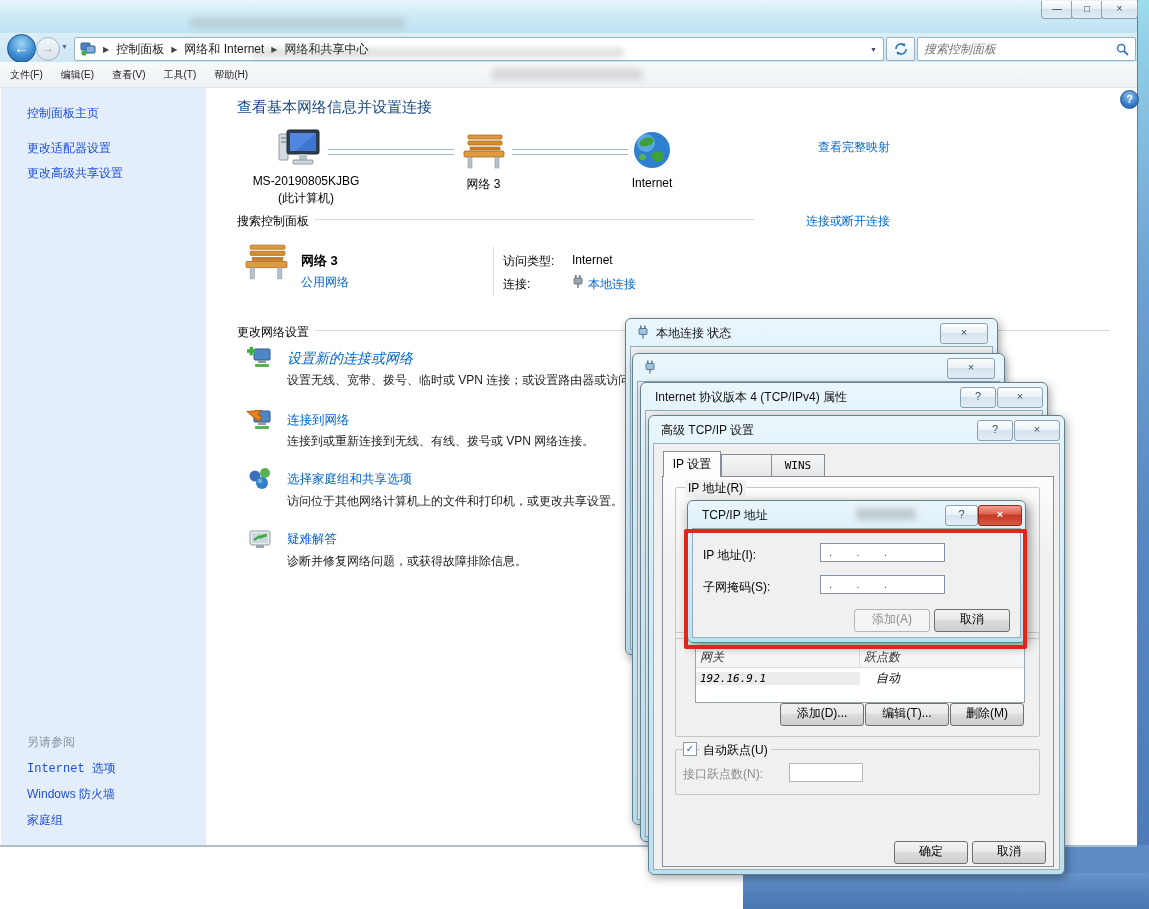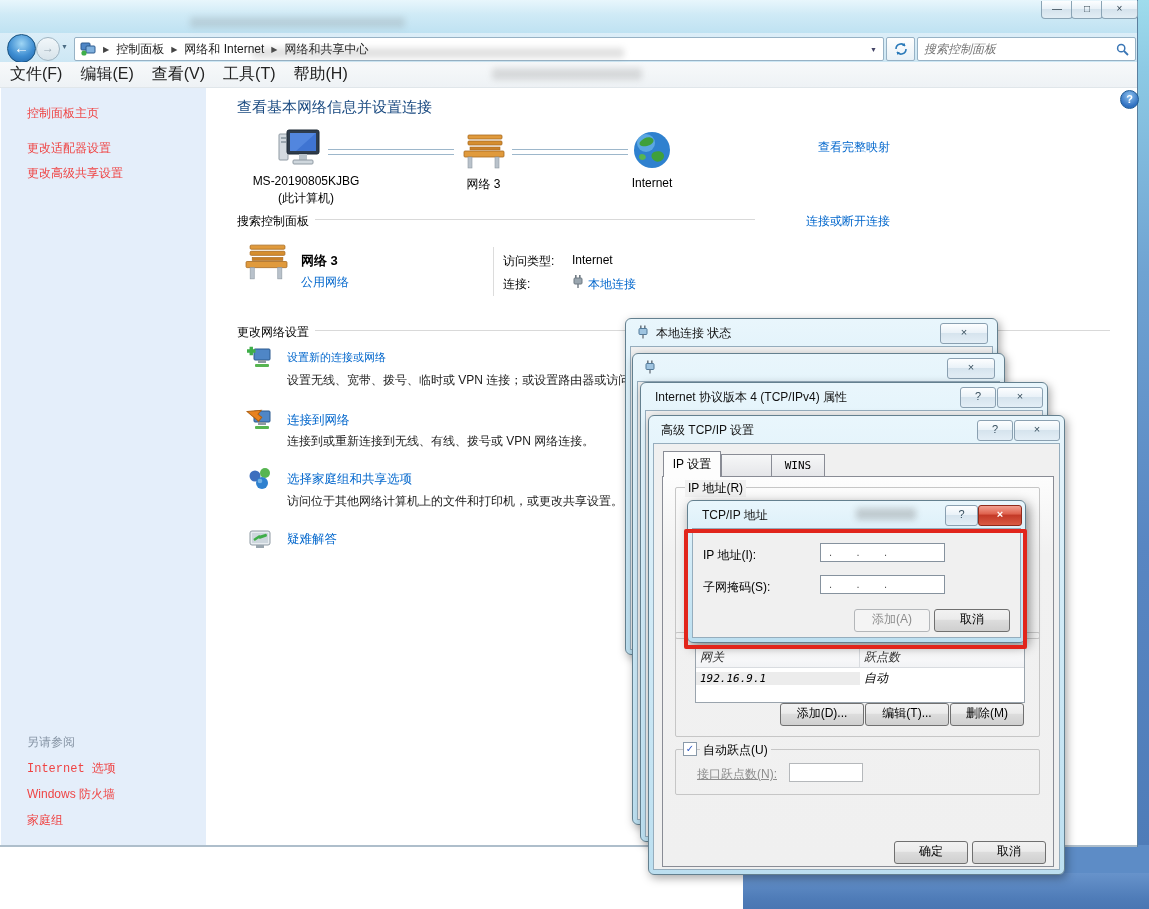--- a/index.html
+++ b/index.html
@@ -38,25 +38,25 @@
   .crumbchev{margin-left:auto;margin-right:6px;font-size:7px;color:#446;}
   .refreshbtn{left:886px;top:37px;width:27px;height:22px;border:1px solid #97b2c5;border-radius:2px;
     background:linear-gradient(#fefefe,#e8f1f7);display:flex;align-items:center;justify-content:center;}
   .searchbox{left:917px;top:37px;width:217px;height:22px;background:#fff;border:1px solid #97b2c5;
     border-radius:2px;display:flex;align-items:center;}
   .searchbox input{flex:1;border:none;outline:none;font-style:italic;color:#777;
     font-size:12px;padding:0 6px;background:transparent;min-width:0;
     font-family:"Liberation Sans","DejaVu Sans",sans-serif;}
   .menubar{left:0;top:62px;width:1137px;height:26px;background:linear-gradient(#f7f9fa,#eef2f5);
     border-bottom:1px solid #e0e6ea;display:flex;align-items:center;gap:18px;padding-left:10px;box-sizing:border-box;}
-  .menuitem{font-size:16px;color:#222;}
+  .menuitem{font-size:10px;color:#222;}
 
   
   .sidebar{left:1px;top:88px;width:205px;height:757px;background:#e4eefa;}
-  .side-item{position:absolute;left:27px;font-size:12px;color:#ef4444;white-space:nowrap;}
+  .side-item{position:absolute;left:27px;font-size:12px;color:#1d4ed8;white-space:nowrap;}
   .side-head{color:#8795a5;}
   .winbottom{left:0;top:845px;width:1137px;height:2px;background:#aebecb;}
   .helpicon{left:1120px;top:90px;width:17px;height:17px;border-radius:50%;
     background:radial-gradient(circle at 50% 30%,#8fc3ef,#2e6fc0 70%);border:1px solid #1d5a94;
     color:#fff;font-size:11px;font-weight:bold;text-align:center;line-height:16px;}
 
   .h1{left:237px;top:98px;font-size:15px;color:#1a4a80;white-space:nowrap;}
   .link{color:#0066cc;text-decoration:none;cursor:pointer;white-space:nowrap;}
   .sect-head{font-size:12px;color:#000;white-space:nowrap;}
   .rule{height:1px;background:#d9d9d9;}
@@ -90,21 +90,21 @@
   .groupbox{position:absolute;border:1px solid #c6c6c6;border-radius:2px;}
   .grouplabel{position:absolute;font-size:12px;background:#f1f1f1;padding:0 3px;white-space:nowrap;}
   .gwtable{position:absolute;background:#fff;border:1px solid #9aa4ad;}
   .gwhead{display:flex;height:20px;background:linear-gradient(#ffffff,#f2f3f5);
     border-bottom:1px solid #d9dce0;font-size:12px;color:#333;}
   .gwhead .c1{width:164px;border-right:1px solid #d9dce0;padding:2px 4px;box-sizing:border-box;}
   .gwhead .c2{flex:1;padding:2px 4px;}
   .gwrow{display:flex;font-size:12px;height:20px;align-items:center;}
   .gwrow .c1{width:164px;padding:0 4px;box-sizing:border-box;background:#ececec;
     font-family:"DejaVu Sans Mono",monospace;font-size:11px;}
-  .gwrow .c2{flex:1;padding:0 4px;}
+  .gwrow .c2{flex:1;padding:0 16px;}
   .checkbox{position:absolute;width:12px;height:12px;background:#fff;border:1px solid #8a9aa9;
     font-size:10px;line-height:11px;text-align:center;color:#2d58c6;font-weight:bold;}
   .redbox{position:absolute;border:4px solid #e1251b;border-radius:2px;z-index:60;}
 
   .smudge{position:absolute;background:rgba(115,115,115,0.40);filter:blur(3px);border-radius:2px;}
   svg{display:block;}
 </style>
 </head>
 <body>
 
@@ -259,21 +259,21 @@
     <div class="abs rule" style="left:315px;top:330px;width:795px;"></div>
 
     <div class="abs" style="left:246px;top:345px;">
       <svg width="28" height="26" viewBox="0 0 28 26">
         <rect x="8" y="4" width="16" height="11" rx="1" fill="#4f86c6" stroke="#2c5a8f"></rect>
         <rect x="12" y="15" width="8" height="3" fill="#8f9aa3"></rect>
         <path d="M3 2h4v3h3v4H7v3H3V9H0V5h3z" fill="#3fae49" transform="translate(1,0) scale(0.85)"></path>
         <rect x="9" y="19" width="14" height="3" rx="1" fill="#57b551"></rect>
       </svg>
     </div>
-    <div class="abs link" style="left:287px;top:350px;font-size:11px;">设置新的连接或网络</div>
+    <div class="abs link" style="left:287px;top:350px;font-size:14px;font-style:italic;">设置新的连接或网络</div>
     <div class="abs deskdesc" style="left:287px;top:372px;width:338px;">设置无线、宽带、拨号、临时或 VPN 连接；或设置路由器或访问点。</div>
 
     <div class="abs" style="left:246px;top:405px;">
       <svg width="28" height="26" viewBox="0 0 28 26">
         <rect x="8" y="6" width="16" height="11" rx="1" fill="#4f86c6" stroke="#2c5a8f"></rect>
         <rect x="12" y="17" width="8" height="3" fill="#8f9aa3"></rect>
         <path d="M2 12 L12 2 L12 7 L17 7 L17 12 Z" fill="#e8821e" stroke="#b05f0e" transform="rotate(40 9 8)"></path>
         <rect x="9" y="21" width="14" height="3" rx="1" fill="#57b551"></rect>
       </svg>
     </div>
@@ -294,20 +294,21 @@
     <div class="abs" style="left:248px;top:528px;">
       <svg width="26" height="24" viewBox="0 0 26 24">
         <rect x="2" y="3" width="20" height="14" rx="2" fill="#e8edf1" stroke="#8f9aa3"></rect>
         <rect x="4" y="5" width="16" height="10" fill="#cdd6dd"></rect>
         <path d="M6 12 L12 8" stroke="#3fae49" stroke-width="2.4"></path>
         <rect x="10" y="7" width="9" height="3" rx="1.5" fill="#3fae49" transform="rotate(-18 14 8)"></rect>
         <rect x="8" y="17" width="8" height="3" fill="#9aa6af"></rect>
       </svg>
     </div>
     <div class="abs link" style="left:287px;top:531px;font-size:12.5px;">疑难解答</div>
+    <div class="abs deskdesc" style="left:287px;top:553px;width:338px;">诊断并修复网络问题，或获得故障排除信息。</div>
 
     <div class="smudge" style="left:190px;top:17px;width:215px;height:11px;opacity:.5;"></div>
     <div class="smudge" style="left:252px;top:48px;width:372px;height:10px;opacity:.55;"></div>
     <div class="smudge" style="left:492px;top:68px;width:150px;height:12px;opacity:.55;"></div>
   </div>
 
   <div class="dlg" style="left:625px;top:318px;width:371px;height:335px;z-index:10;">
     <span class="abs" style="left:11px;top:5px;">
       <svg width="12" height="16" viewBox="0 0 12 15">
         <rect x="3" y="1" width="1.6" height="4" fill="#6f7a83"></rect>
@@ -367,21 +368,21 @@
         <div class="c2">自动</div>
       </div>
     </div>
     <div class="btn" style="left:131px;top:287px;width:82px;">添加(D)...</div>
     <div class="btn" style="left:216px;top:287px;width:82px;">编辑(T)...</div>
     <div class="btn" style="left:301px;top:287px;width:72px;">删除(M)</div>
 
     <div class="groupbox" style="left:26px;top:333px;width:363px;height:44px;"></div>
     <div class="checkbox" style="left:34px;top:326px;">✓</div>
     <div class="txt" style="left:51px;top:326px;background:#f1f1f1;padding:0 3px;">自动跃点(U)</div>
-    <div class="txt graytxt" style="left:48px;top:350px;text-decoration:underline;">接口跃点数(N):</div>
+    <div class="txt graytxt" style="left:34px;top:350px;">接口跃点数(N):</div>
     <div class="input" style="left:140px;top:347px;width:74px;height:19px;border-color:#b5b8bb;"></div>
 
     <div class="btn" style="left:245px;top:425px;width:72px;">确定</div>
     <div class="btn" style="left:323px;top:425px;width:72px;">取消</div>
   </div>
 
   <div class="dlg" style="left:687px;top:500px;width:337px;height:141px;z-index:20;box-shadow:3px 4px 12px rgba(0,0,0,0.45);">
     <div class="dtitle" style="left:14px;">TCP/IP 地址</div>
     <div class="smudge" style="left:168px;top:7px;width:60px;height:12px;opacity:.8;"></div>
     <div class="capbtn" style="left:257px;top:4px;width:31px;">?</div>

